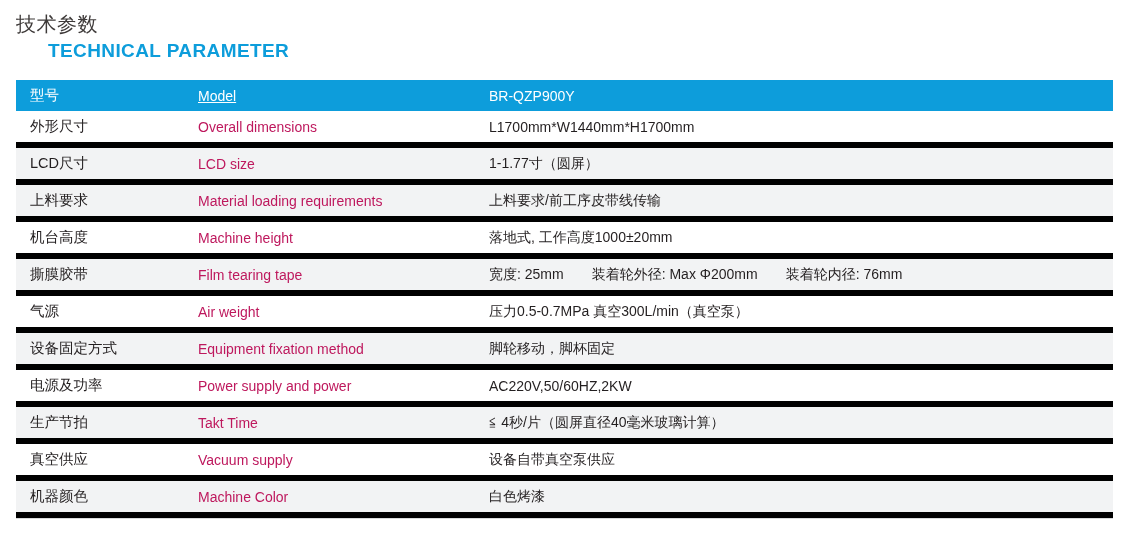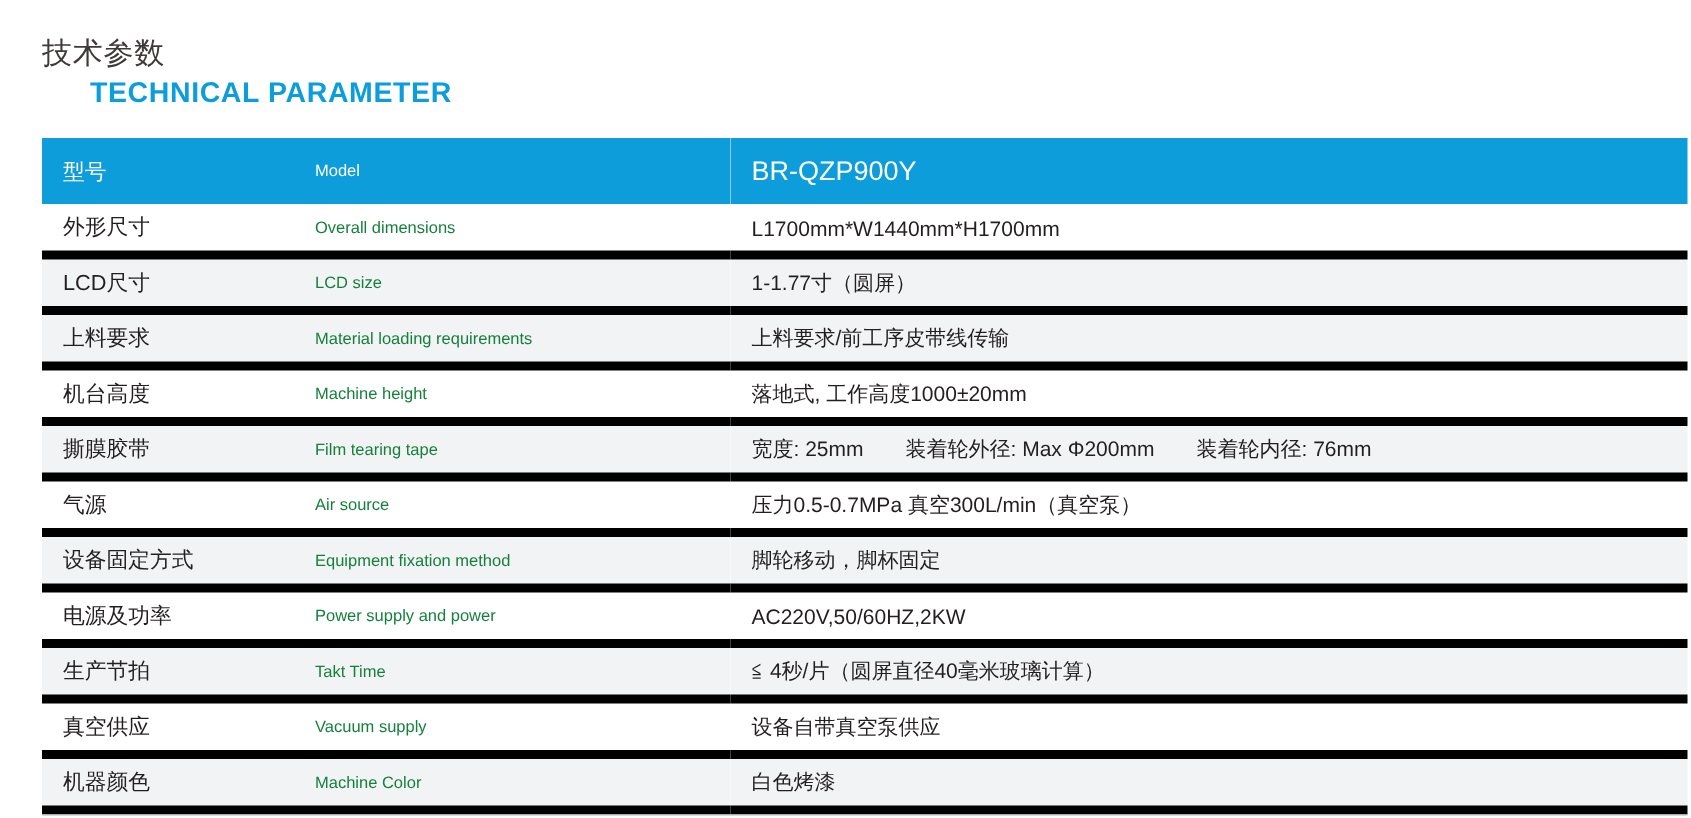--- a/index.html
+++ b/index.html
@@ -12,21 +12,21 @@
     background: #ffffff;
     font-family: "Liberation Sans", sans-serif;
     color: #231f20;
     overflow: hidden;
   }
   .page {
     position: relative;
     width: 1127px;
     height: 545px;
     box-sizing: border-box;
-    padding: 12px;
+    padding: 0;
   }
   .titles {
     padding: 10px 0 0 16px;
   }
   .title-cn {
     font-size: 20px;
     line-height: 28px;
     color: #3e3a39;
     letter-spacing: 0.5px;
   }
@@ -44,53 +44,54 @@
     margin: 16px 0 0 16px;
     table-layout: fixed;
   }
   table.spec col.c1 { width: 168px; }
   table.spec col.c2 { width: 291px; }
   table.spec col.c3 { width: 638px; }
 
   table.spec tr.head td {
     background: #0d9ddb;
     color: #ffffff;
-    height: 44px;
+    height: 31px;
     border: none;
   }
   table.spec tr.head td.k {
     font-size: 14.5px;
   }
   table.spec tr.head td.e {
-    font-size: 11px;
+    font-size: 14px;
+    text-decoration: underline;
   }
   table.spec tr.head td.v {
-    font-size: 18px;
+    font-size: 14px;
   }
   table.spec td {
     padding: 0 0 0 14px;
     height: 31px;
     vertical-align: middle;
     border-bottom: 6px solid #000000;
     white-space: nowrap;
     overflow: hidden;
   }
   table.spec tr.row.odd td {
     background: #ffffff;
   }
   table.spec tr.row.even td {
     background: #f2f3f4;
   }
   table.spec td.k {
     font-size: 14.5px;
     color: #231f20;
   }
   table.spec td.e {
-    font-size: 11px;
-    color: #15803d;
+    font-size: 14px;
+    color: #be185d;
   }
   table.spec td.v {
     font-size: 14px;
     color: #231f20;
   }
   .bottom-rule {
     width: 1097px;
     height: 1px;
     margin: 0 0 0 16px;
     background: #d8d9da;
@@ -138,21 +139,21 @@
           <td class="e">Machine height</td>
           <td class="v">落地式, 工作高度1000±20mm</td>
         </tr>
         <tr class="row even">
           <td class="k">撕膜胶带</td>
           <td class="e">Film tearing tape</td>
           <td class="v">宽度: 25mm　　装着轮外径: Max Φ200mm　　装着轮内径: 76mm</td>
         </tr>
         <tr class="row odd">
           <td class="k">气源</td>
-          <td class="e">Air source</td>
+          <td class="e">Air weight</td>
           <td class="v">压力0.5-0.7MPa 真空300L/min（真空泵）</td>
         </tr>
         <tr class="row even">
           <td class="k">设备固定方式</td>
           <td class="e">Equipment fixation method</td>
           <td class="v">脚轮移动，脚杯固定</td>
         </tr>
         <tr class="row odd">
           <td class="k">电源及功率</td>
           <td class="e">Power supply and power</td>

